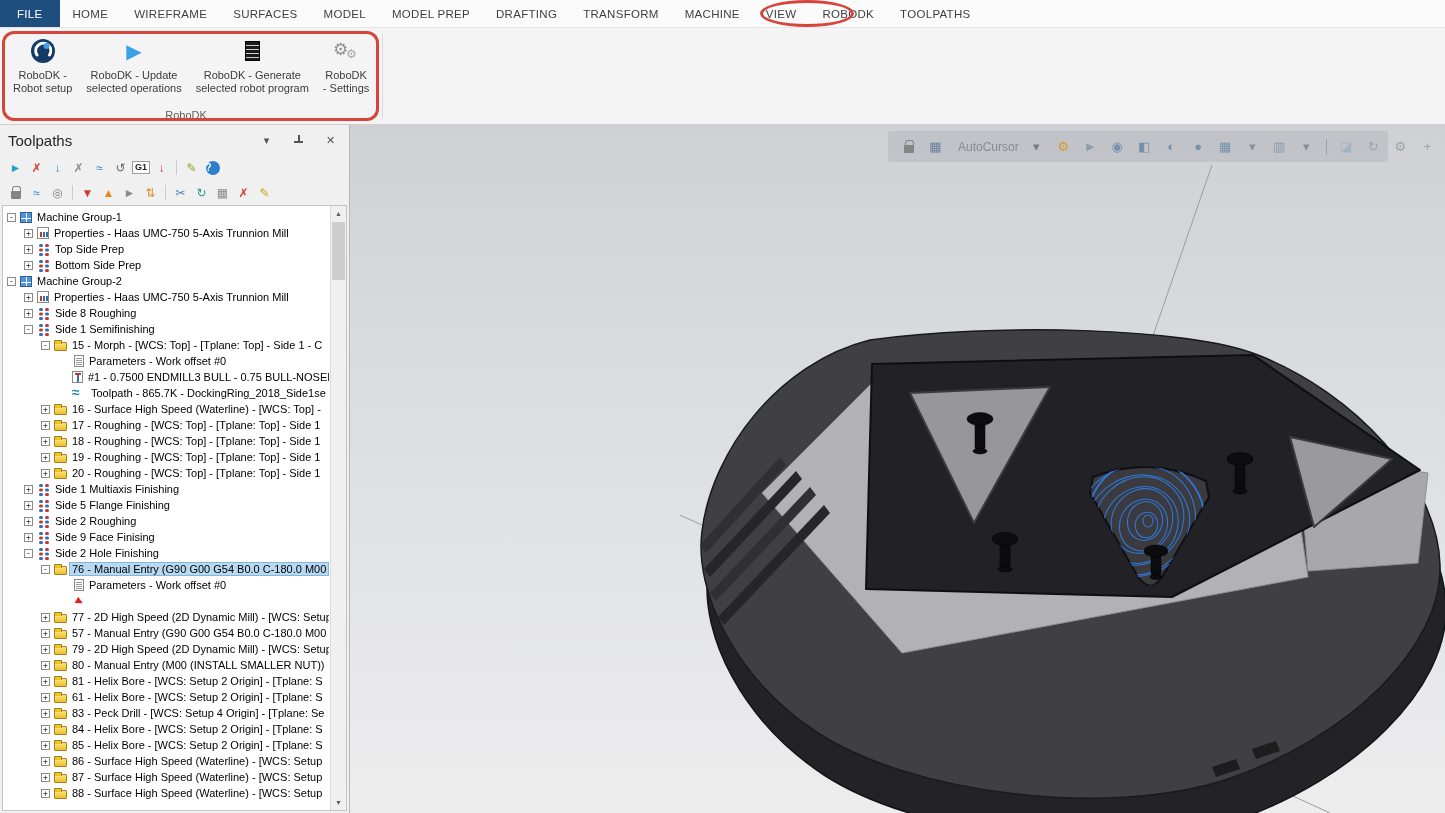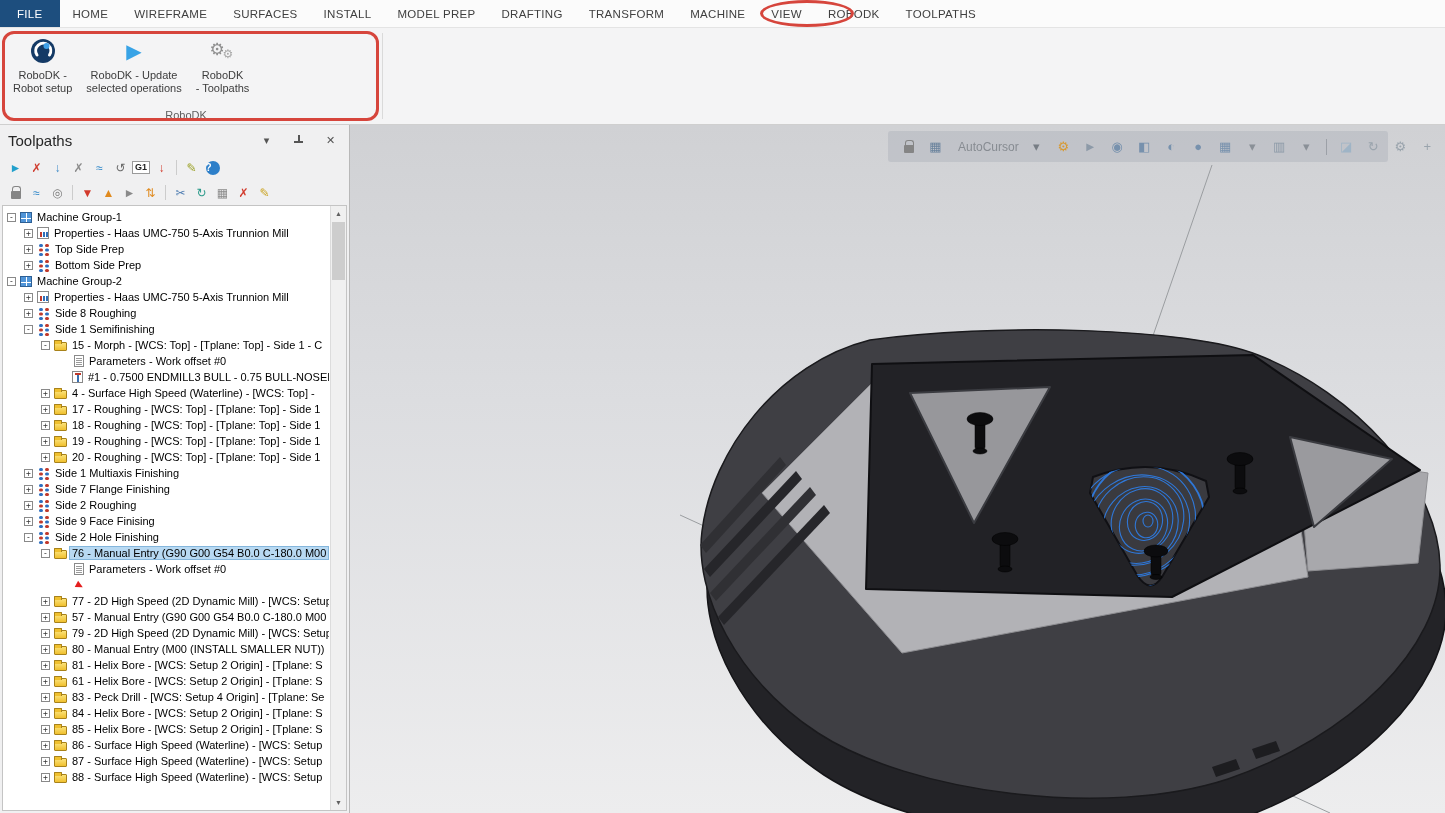--- a/index.html
+++ b/index.html
@@ -117,21 +117,21 @@
   svg.partview { position:absolute; left:0; top:0; }
 </style>
 </head>
 <body>
 
 <div class="tabbar" id="tabs">
     <div class="tab tab-file">FILE</div>
     <div class="tab">HOME</div>
     <div class="tab">WIREFRAME</div>
     <div class="tab">SURFACES</div>
-    <div class="tab">INSTALL</div>
+    <div class="tab">MODEL</div>
     <div class="tab">MODEL PREP</div>
     <div class="tab">DRAFTING</div>
     <div class="tab">TRANSFORM</div>
     <div class="tab">MACHINE</div>
     <div class="tab">VIEW</div>
     <div class="tab">ROBODK</div>
     <div class="tab">TOOLPATHS</div>
   </div>
 <div class="annot-oval"></div>
 <div class="annot-rect"></div>
@@ -156,28 +156,37 @@
           <div class="ric">
             <span class="play-ic">▶</span>
           </div>
           <div class="rlabel">
             <div>RoboDK - Update</div>
             <div>selected operations</div>
           </div>
         </div>
         <div class="rbtn">
           <div class="ric">
+            <span class="doc-ic"></span>
+          </div>
+          <div class="rlabel">
+            <div>RoboDK - Generate</div>
+            <div>selected robot program</div>
+          </div>
+        </div>
+        <div class="rbtn">
+          <div class="ric">
             <span class="gears-ic">
               <span class="g1">⚙</span>
               <span class="g2">⚙</span>
             </span>
           </div>
           <div class="rlabel">
             <div>RoboDK</div>
-            <div>- Toolpaths</div>
+            <div>- Settings</div>
           </div>
         </div>
       </div>
     <div class="rgroup-label">RoboDK</div>
     <div class="rgroup-sep"></div>
   </div>
 </div>
 
 <div class="panel">
   <div class="panel-header">
@@ -273,24 +282,29 @@
         <div class="trow" style="padding-left: 55px;">
           <span class="spacer"></span>
           <span class="ti ti-params"></span>
           <span class="lbl">Parameters - Work offset #0</span>
         </div>
         <div class="trow" style="padding-left: 55px;">
           <span class="spacer"></span>
           <span class="ti ti-tool"></span>
           <span class="lbl">#1 - 0.7500 ENDMILL3 BULL - 0.75 BULL-NOSED</span>
         </div>
-        <div class="trow" style="padding-left: 38px;">
-          <span class="exp">+</span>
-          <span class="ti ti-folder"></span>
-          <span class="lbl">4 - Surface High Speed (Waterline) - [WCS: Top] -</span>
+        <div class="trow" style="padding-left: 55px;">
+          <span class="spacer"></span>
+          <span class="ti ti-toolpath"></span>
+          <span class="lbl">Toolpath - 865.7K - DockingRing_2018_Side1se</span>
+        </div>
+        <div class="trow" style="padding-left: 38px;">
+          <span class="exp">+</span>
+          <span class="ti ti-folder"></span>
+          <span class="lbl">16 - Surface High Speed (Waterline) - [WCS: Top] -</span>
         </div>
         <div class="trow" style="padding-left: 38px;">
           <span class="exp">+</span>
           <span class="ti ti-folder"></span>
           <span class="lbl">17 - Roughing - [WCS: Top] - [Tplane: Top] - Side 1</span>
         </div>
         <div class="trow" style="padding-left: 38px;">
           <span class="exp">+</span>
           <span class="ti ti-folder"></span>
           <span class="lbl">18 - Roughing - [WCS: Top] - [Tplane: Top] - Side 1</span>
@@ -306,21 +320,21 @@
           <span class="lbl">20 - Roughing - [WCS: Top] - [Tplane: Top] - Side 1</span>
         </div>
         <div class="trow" style="padding-left: 21px;">
           <span class="exp">+</span>
           <span class="ti ti-dots"></span>
           <span class="lbl">Side 1 Multiaxis Finishing</span>
         </div>
         <div class="trow" style="padding-left: 21px;">
           <span class="exp">+</span>
           <span class="ti ti-dots"></span>
-          <span class="lbl">Side 7 Flange Finishing</span>
+          <span class="lbl">Side 5 Flange Finishing</span>
         </div>
         <div class="trow" style="padding-left: 21px;">
           <span class="exp">+</span>
           <span class="ti ti-dots"></span>
           <span class="lbl">Side 2 Roughing</span>
         </div>
         <div class="trow" style="padding-left: 21px;">
           <span class="exp">+</span>
           <span class="ti ti-dots"></span>
           <span class="lbl">Side 9 Face Finising</span>

